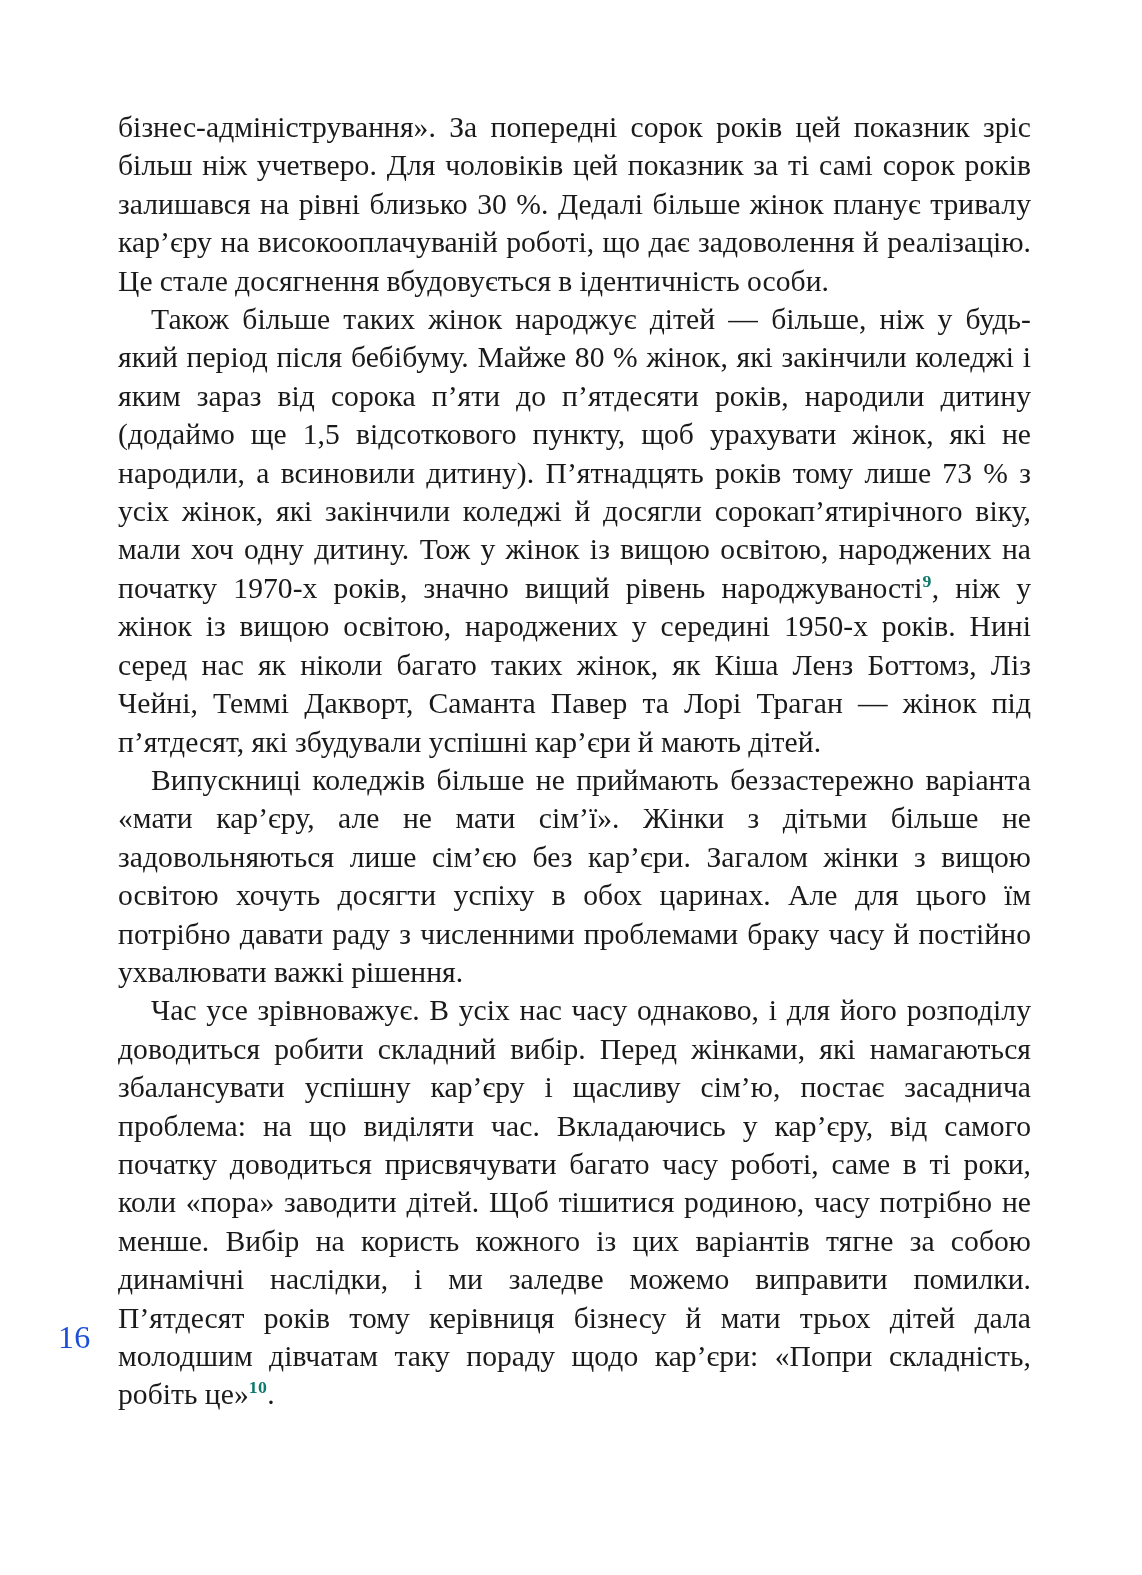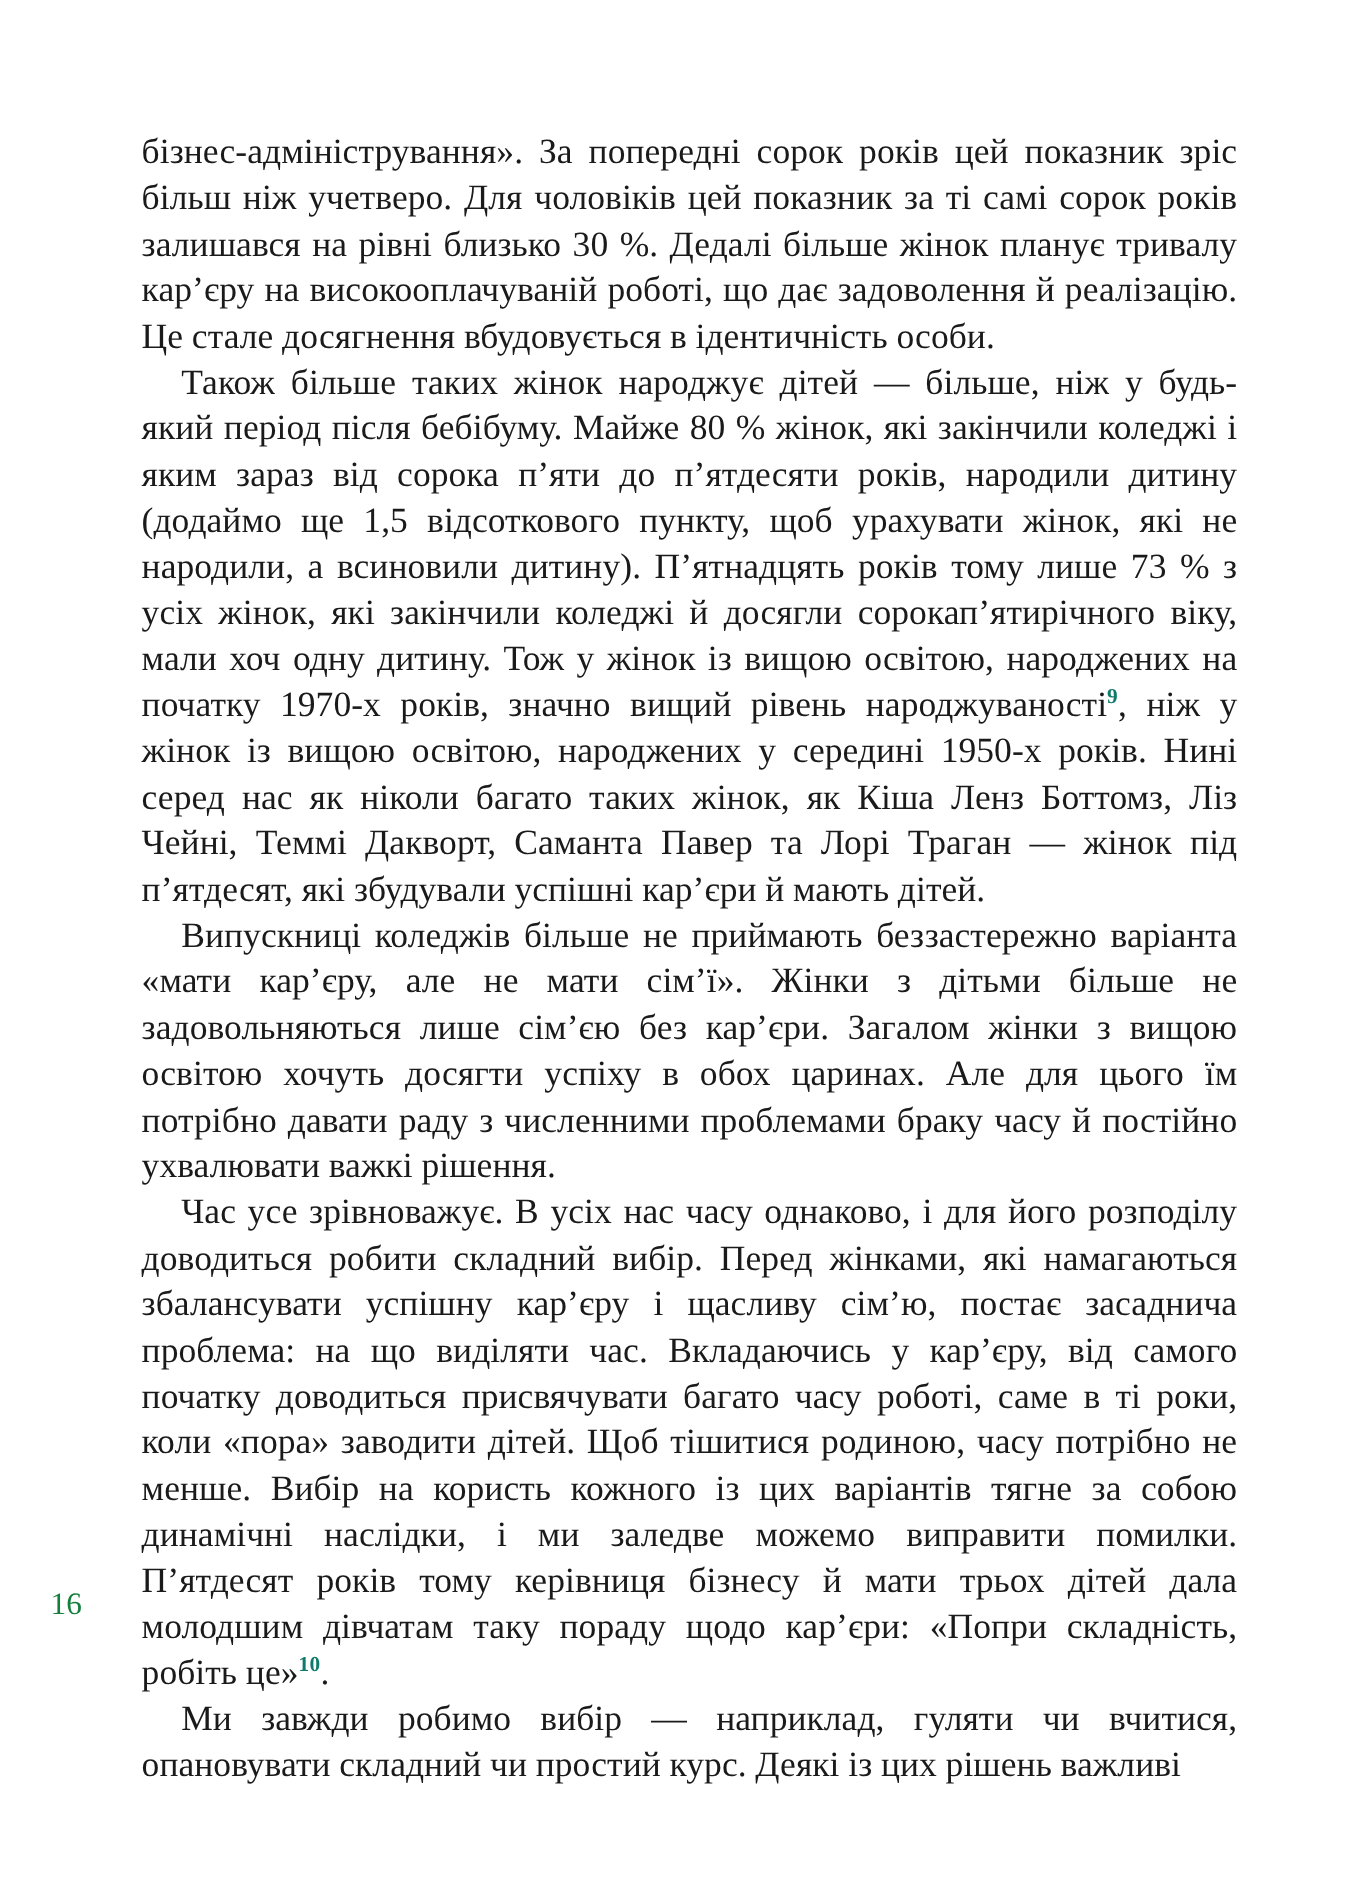--- a/index.html
+++ b/index.html
@@ -21,26 +21,26 @@
 
   #page {
     position: absolute;
     inset: 0;
     background: #ffffff;
   }
 
   
   .folio {
     position: absolute;
-    left: 42px;
+    left: 58px;
     top: 1318px;
     width: 60px;
-    font-size: 26px;
+    font-size: 32px;
     line-height: 38px;
-    color: #15803d;
+    color: #1d4ed8;
     text-align: left;
     letter-spacing: 0.2px;
   }
 
   
   .textblock {
     position: absolute;
     left: 118px;
     top: 74px;
     width: 913px;
@@ -93,16 +93,15 @@
   <div class="textblock">
 
     <p class="cont">бізнес-адміністрування». За попередні сорок років цей показник зріс більш ніж учетверо. Для чоловіків цей показник за ті самі сорок років залишався на рівні близько 30 %. Дедалі більше жінок планує тривалу кар’єру на високооплачуваній роботі, що дає задоволення й реалізацію. Це стале досягнення вбудовується в ідентичність особи.</p>
 
     <p class="indent"><span>Також більше таких жінок народжує дітей — більше, ніж у будь-який період після бебібуму. Майже 80 % жінок, які закінчили коледжі і яким зараз від сорока п’яти до п’ятдесяти років, народили дитину (додаймо ще 1,5 відсоткового пункту, щоб урахувати жінок, які не народили, а всиновили дитину). П’ятнадцять років тому лише 73 % з усіх жінок, які закінчили коледжі й досягли сорокап’ятирічного віку, мали хоч одну дитину. Тож у жінок із вищою освітою, народжених на початку 1970-х років, значно вищий рівень народжуваності</span><sup class="fn">9</sup><span>, ніж у жінок із вищою освітою, народжених у середині 1950-х років. Нині серед нас як ніколи багато таких жінок, як Кіша Ленз Боттомз, Ліз Чейні, Теммі Дакворт, Саманта Павер та Лорі Траган — жінок під п’ятдесят, які збудували успішні кар’єри й мають дітей.</span></p>
 
     <p class="indent">Випускниці коледжів більше не приймають беззастережно варіанта «мати кар’єру, але не мати сім’ї». Жінки з дітьми більше не задовольняються лише сім’єю без кар’єри. Загалом жінки з вищою освітою хочуть досягти успіху в обох царинах. Але для цього їм потрібно давати раду з численними проблемами браку часу й постійно ухвалювати важкі рішення.</p>
 
     <p class="indent"><span>Час усе зрівноважує. В усіх нас часу однаково, і для його розподілу доводиться робити складний вибір. Перед жінками, які намагаються збалансувати успішну кар’єру і щасливу сім’ю, постає засаднича проблема: на що виділяти час. Вкладаючись у кар’єру, від самого початку доводиться присвячувати багато часу роботі, саме в ті роки, коли «пора» заводити дітей. Щоб тішитися родиною, часу потрібно не менше. Вибір на користь кожного із цих варіантів тягне за собою динамічні наслідки, і ми заледве можемо виправити помилки. П’ятдесят років тому керівниця бізнесу й мати трьох дітей дала молодшим дівчатам таку пораду щодо кар’єри: «Попри складність, робіть це»</span><sup class="fn">10</sup><span>.</span></p>
 
-    <p class="indent clipped">Ми завжди робимо вибір — наприклад, гуляти чи вчитися, опановувати складний чи простий курс. Деякі із цих рішень важливі</p>
 
   </div>
 </div>
 
 </body></html>

